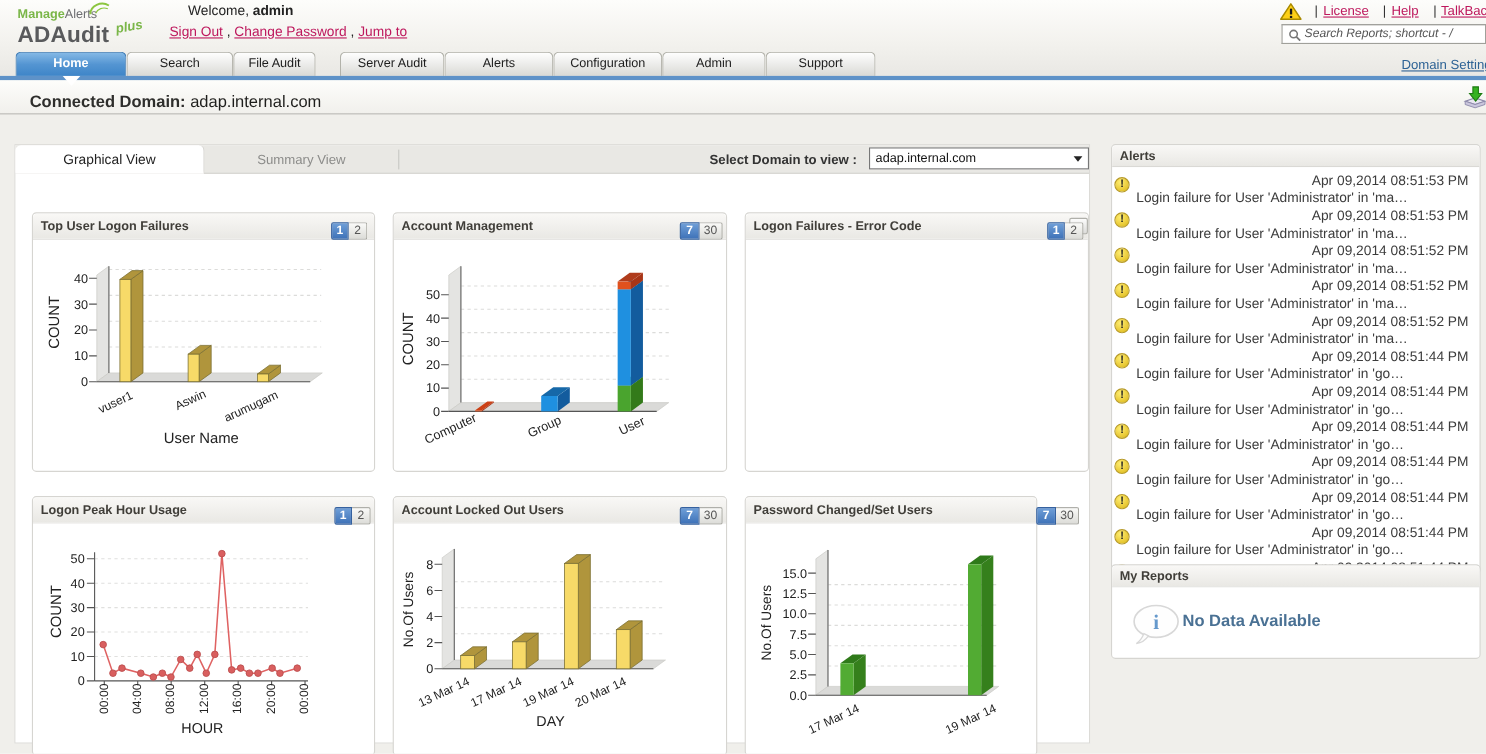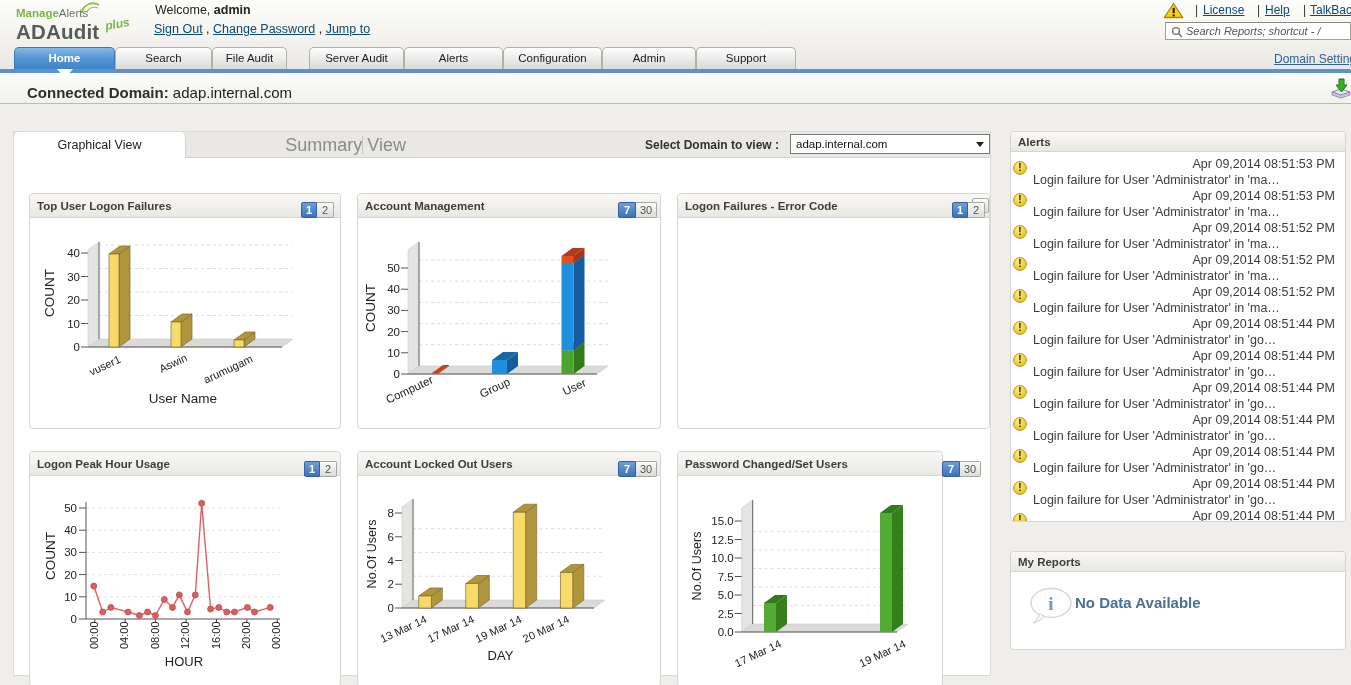--- a/index.html
+++ b/index.html
@@ -10,30 +10,30 @@
 #cdbar { position:absolute; left:0; top:73px; width:1351px; height:31px;
   background:linear-gradient(#fdfdfb,#f1f0ec); border-bottom:1px solid #bab9b5; }
 #notch { position:absolute; left:57px; top:69px; width:0; height:0;
   border-left:8px solid transparent; border-right:8px solid transparent; border-top:9px solid #fff; z-index:5; }
 .ntab { position:absolute; top:47px; height:22px; border:1px solid #b2b2aa; border-bottom:none;
   border-radius:5px 5px 0 0; background:linear-gradient(#fefefe,#ececea 50%,#d9d9d5);
   text-align:center; line-height:21px; font-size:11.5px; color:#1c1c1c; }
 .ntab.act { background:linear-gradient(#85b9e6,#5495d2 50%,#3e85c8); border-color:#3c7ab5;
   color:#fff; font-weight:bold; z-index:2; }
 #domset { position:absolute; left:1274px; top:52px; font-size:12px; color:#2e6395; text-decoration:underline; white-space:nowrap; }
-.toplink { color:#0c4a6e; text-decoration:underline; }
+.toplink { color:#be185d; text-decoration:underline; }
 #wrap { position:absolute; left:13px; top:131px; width:978px; height:545px; background:#fff;
   border:1px solid #dcdbd7; }
 #gvstrip { position:absolute; left:0; top:0; width:976px; height:26px; background:#e9e8e4;
   border-bottom:1px solid #d4d3cf; }
 #gvtab { position:absolute; left:0; top:0; width:172px; height:26px; background:#fff;
   border-right:1px solid #d4d3cf; border-radius:5px 5px 0 0; text-align:center; line-height:26px;
   font-size:12.5px; color:#222; }
-#svtab { position:absolute; left:172px; top:0; width:176px; height:26px; text-align:right;
-  line-height:26px; font-size:18px; color:#8c8c8a;margin-left:44px; }
+#svtab { position:absolute; left:172px; top:0; width:176px; height:26px; text-align:center;
+  line-height:26px; font-size:12px; color:#8c8c8a; }
 #gvsep { position:absolute; left:348px; top:4px; width:1px; height:18px; background:#c8c8c4; }
 .panel { position:absolute; background:#fff; border:1px solid #d6d5d1; border-radius:4px;margin-top:20px; }
 .phead { height:24px; background:linear-gradient(#f9f8f6,#e9e8e4); border-bottom:1px solid #d6d5d1;
   border-radius:4px 4px 0 0; font-size:11.5px; font-weight:bold; color:#403e39; line-height:24px;
   padding-left:7px; }
 .pbody { position:relative; height:210px; }
 .pg { height:16px; font-size:11px; line-height:15px; text-align:center; border:1px solid #a8a8a2; }
 .pga { background:linear-gradient(#6f9fd8,#3e72b8); color:#fff; font-weight:bold; border-color:#35619f;
   border-radius:2px 0 0 2px; }
 .pgb { background:linear-gradient(#fafaf8,#dcdcd8); color:#555; border-left:none; border-radius:0 2px 2px 0; }
@@ -55,21 +55,21 @@
 <body>
 <div id="page">
 <div id="topband"></div>
 <div style="position:absolute;left:16px;top:7px;font-size:11.5px;font-weight:bold;color:#7ab648">Manage<span style="color:#6d6e71;font-weight:normal">Alerts</span></div>
 <svg width="20" height="13" viewBox="0 0 20 13" style="position:absolute;left:81px;top:1px">
       <path d="M1,12 A11 10 0 0 1 18,4" fill="none" stroke="#8cc63f" stroke-width="1.8"></path>
       <path d="M6,11 A8 7 0 0 1 17,7" fill="none" stroke="#8cc63f" stroke-width="1.1"></path>
     </svg>
 <div style="position:absolute;left:16px;top:20px;font-size:20.5px;font-weight:bold;color:#595a5c;letter-spacing:0.2px">ADAudit</div>
 <div style="position:absolute;left:105px;top:17px;font-size:12px;font-weight:bold;font-style:italic;color:#7ab648;transform:rotate(-10deg)">plus</div>
-<div style="position:absolute;left:155px;top:3px;font-size:12.5px;color:#222">Welcome, <b>admin</b></div>
+<div style="position:absolute;left:171px;top:3px;font-size:12.5px;color:#222">Welcome, <b>admin</b></div>
 <div style="position:absolute;left:154px;top:22px;font-size:12.5px;color:#222"><span class="toplink">Sign Out</span> , <span class="toplink">Change Password</span> , <span class="toplink">Jump to</span></div>
 <svg width="21" height="17" viewBox="0 0 24 19" style="position:absolute;left:1163px;top:2px">
       <path d="M12,1.5 L22.5,17.5 L1.5,17.5 Z" fill="#fdd017" stroke="#a98a00" stroke-width="1.5" stroke-linejoin="round"></path>
       <rect x="11" y="6.5" width="2.4" height="6" fill="#1a1a1a"></rect>
       <rect x="11" y="14" width="2.4" height="2.2" fill="#1a1a1a"></rect>
     </svg>
 <div style="position:absolute;left:1195px;top:3px;font-size:12px;color:#333">|</div>
 <div class="toplink" style="position:absolute;left:1203px;top:3px;font-size:12px">License</div>
 <div style="position:absolute;left:1257px;top:3px;font-size:12px;color:#333">|</div>
 <div class="toplink" style="position:absolute;left:1265px;top:3px;font-size:12px">Help</div>
@@ -421,21 +421,21 @@
           <div class="aicon">!</div>
           <div class="ats">Apr 09,2014 08:51:44 PM</div>
           <div class="amsg">Login failure for User 'Administrator' in 'go…</div>
         </div>
         <div class="aitem">
           <div class="aicon">!</div>
           <div class="ats">Apr 09,2014 08:51:44 PM</div>
         </div>
   </div>
 </div>
-<div id="myrep" style="top:551px;height:99px">
+<div id="myrep" style="top:513px;height:86px">
   <div class="sideh">My Reports</div>
   <svg width="46" height="40" viewBox="0 0 46 40" style="position:absolute;left:16px;top:34px">
         <ellipse cx="24" cy="17" rx="20" ry="14.5" fill="#fefefe" stroke="#d8d8d8" stroke-width="1.5"></ellipse>
         <path d="M13,28 Q10,35 6,37 Q13,36 17,30 Z" fill="#fdfdfd" stroke="#d8d8d8" stroke-width="1.2"></path>
         <text x="24" y="24" font-size="19" font-weight="bold" fill="#6699cc" text-anchor="middle" font-family="Liberation Serif,serif">i</text>
       </svg>
   <div style="position:absolute;left:64px;top:42px;font-size:15px;font-weight:bold;color:#4a7194">No Data Available</div>
 </div>
 </div>
 </body></html>

